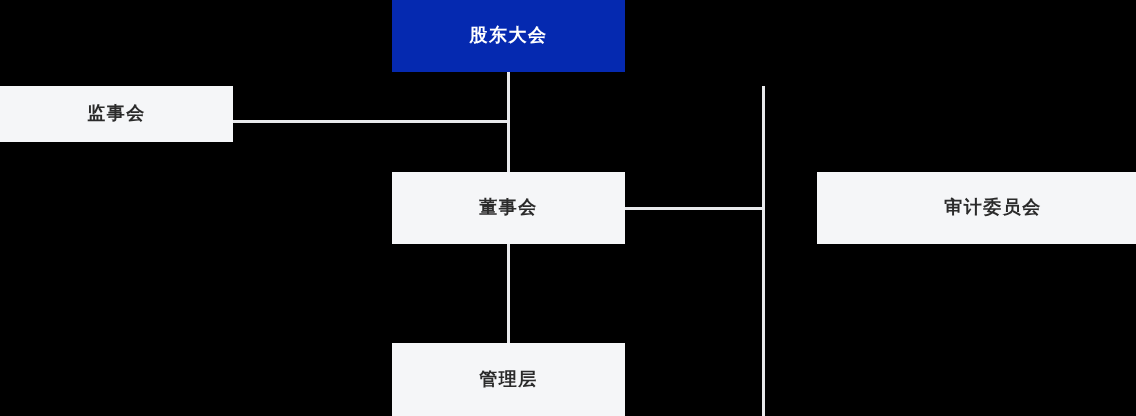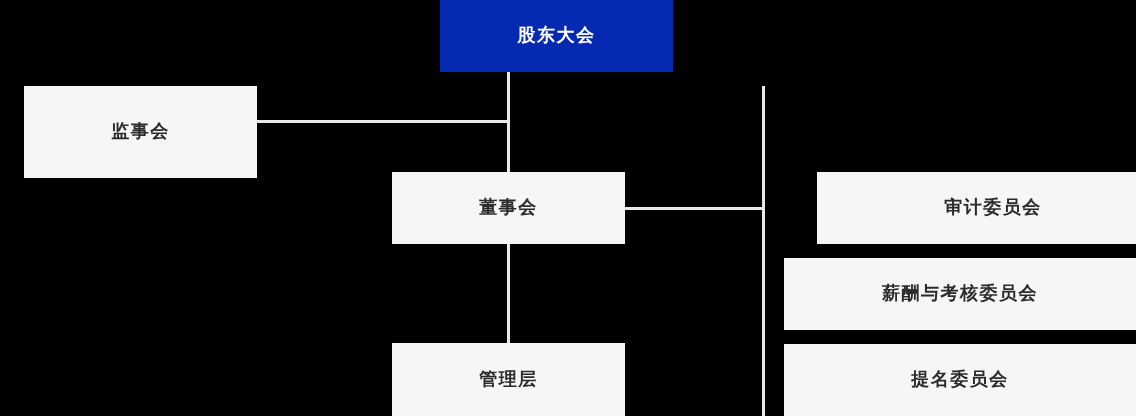--- a/index.html
+++ b/index.html
@@ -31,34 +31,33 @@
     color: #2b2b2b;
     font-size: 18px;
     font-weight: 700;
     letter-spacing: 1.5px;
     line-height: 1.3;
     user-select: none;
   }
   .node.root {
     background: #0529b0;
     color: #ffffff;
-    margin-left: 48px;
   }
 
   
   .line {
     position: absolute;
     background: #e8e9ec;
   }
   .line.v { width: 3px; }
   .line.h { height: 3px; }
 
   
   .n-shareholders { left: 392px;  top: 0px;   width: 233px; height: 72px; }
-  .n-supervisors  { left: 0px;    top: 86px;  width: 233px; height: 92px; margin-left: 24px; }
+  .n-supervisors  { left: 0px;    top: 86px;  width: 233px; height: 56px; }
   .n-board        { left: 392px;  top: 172px; width: 233px; height: 72px; }
   .n-management   { left: 392px;  top: 343px; width: 233px; height: 73px; }
 
   .n-strategy     { left: 784px;  top: 86px;  width: 352px; height: 72px; }
   .n-audit        { left: 784px;  top: 172px; width: 352px; height: 72px; margin-left: 33px; }
   .n-compensation { left: 784px;  top: 258px; width: 352px; height: 72px; }
   .n-nomination   { left: 784px;  top: 344px; width: 352px; height: 72px; }
 
   
   .l-trunk-main   { left: 507px;  top: 72px;  height: 271px; }
@@ -83,17 +82,15 @@
 
   <div class="node n-supervisors">监事会</div>
 
   <div class="node n-board">董事会</div>
 
   <div class="node n-management">管理层</div>
 
 
   <div class="node n-audit">审计委员会</div>
 
-  <div class="node n-compensation">薪酬与考核委员会</div>
 
-  <div class="node n-nomination">提名委员会</div>
 
 </div>
 
 </body></html>

